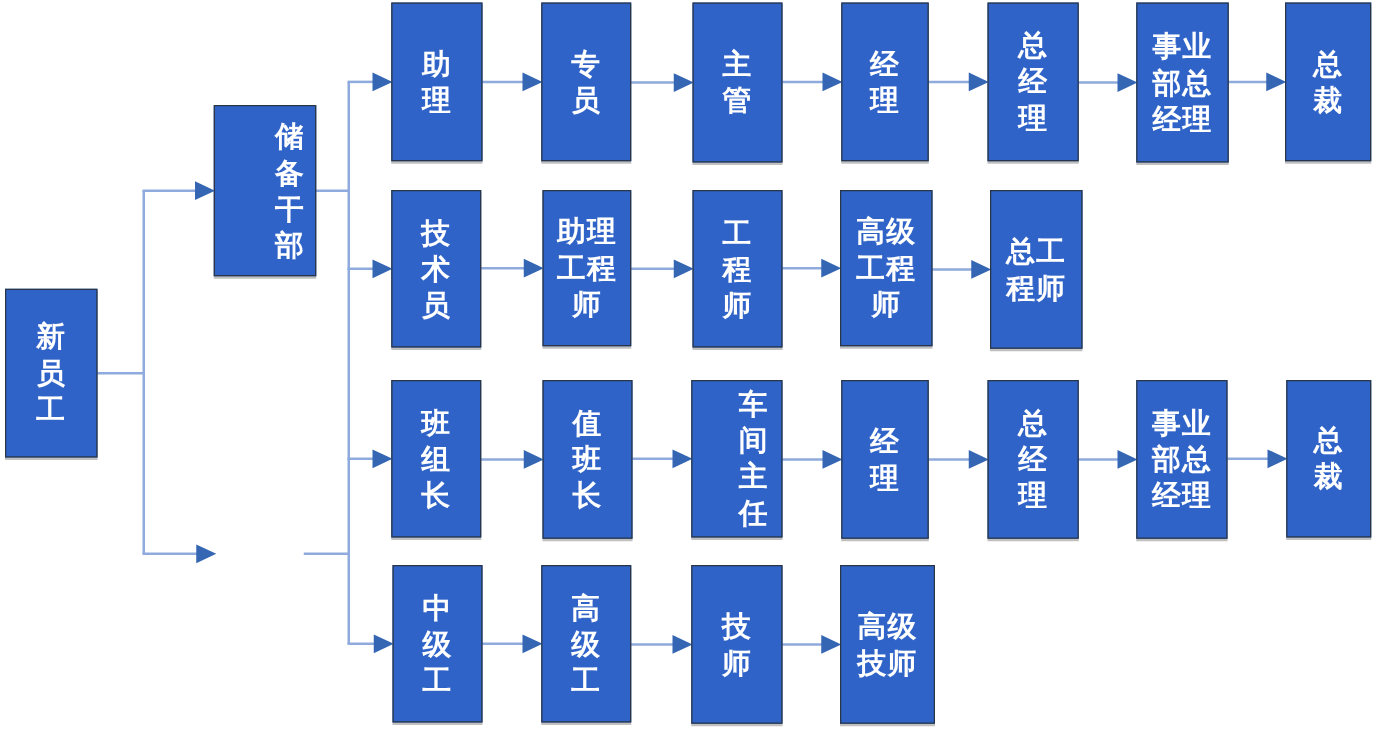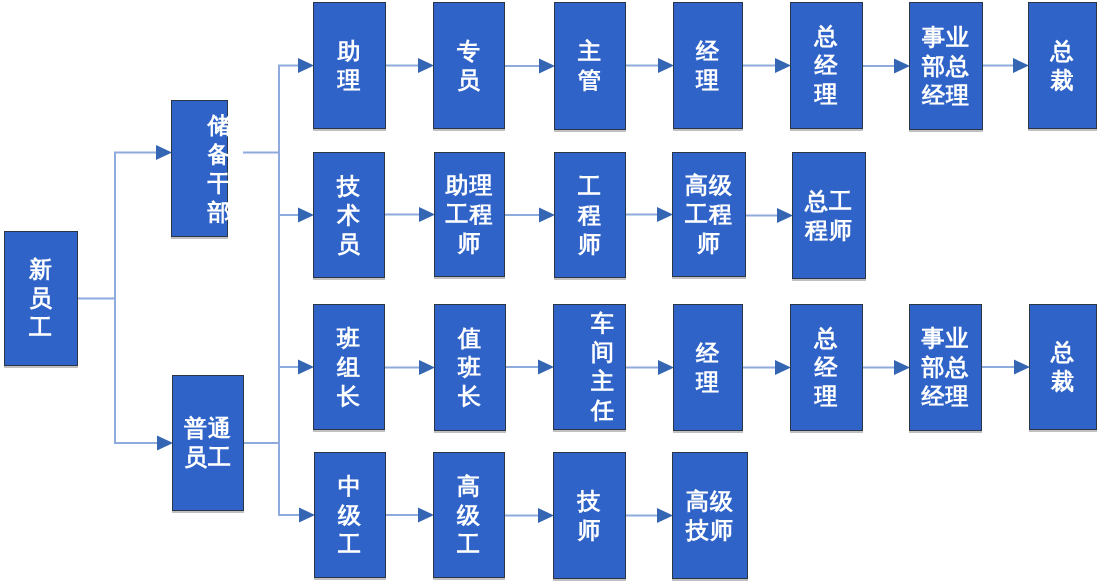--- a/index.html
+++ b/index.html
@@ -92,24 +92,22 @@
       <line x1="385" y1="515" x2="420" y2="515" stroke="#8FAADC" stroke-width="2"></line>
       <polygon points="434,515 418,507.5 418,522.5" fill="#3566B3"></polygon>
       <line x1="504" y1="515.5" x2="540" y2="515.5" stroke="#8FAADC" stroke-width="2"></line>
       <polygon points="554,515.5 538,508 538,523" fill="#3566B3"></polygon>
       <line x1="625" y1="515.5" x2="659" y2="515.5" stroke="#8FAADC" stroke-width="2"></line>
       <polygon points="673,515.5 657,508 657,523" fill="#3566B3"></polygon>
     </svg>
 <div class="node" style="left: 4px; top: 231px; width: 74px; height: 135px;">新
 员
 工</div>
-    <div class="node" style="left: 171px; top: 100px; width: 57px; height: 137px; padding-left: 40px;">储备
+    <div class="node" style="left: 171px; top: 84px; width: 82px; height: 137px; padding-left: 40px;">储备
 干部</div>
-    <div class="node" style="left: 172px; top: 375px; width: 72px; height: 136px;">普通
-员工</div>
     <div class="node" style="left: 313px; top: 2px; width: 73px; height: 127px;">助
 理</div>
     <div class="node" style="left: 433px; top: 2px; width: 72px; height: 127px;">专
 员</div>
     <div class="node" style="left: 554px; top: 2px; width: 72px; height: 128px;">主
 管</div>
     <div class="node" style="left: 673px; top: 2px; width: 70px; height: 127px;">经
 理</div>
     <div class="node" style="left: 790px; top: 2px; width: 73px; height: 127px;">总
 经

